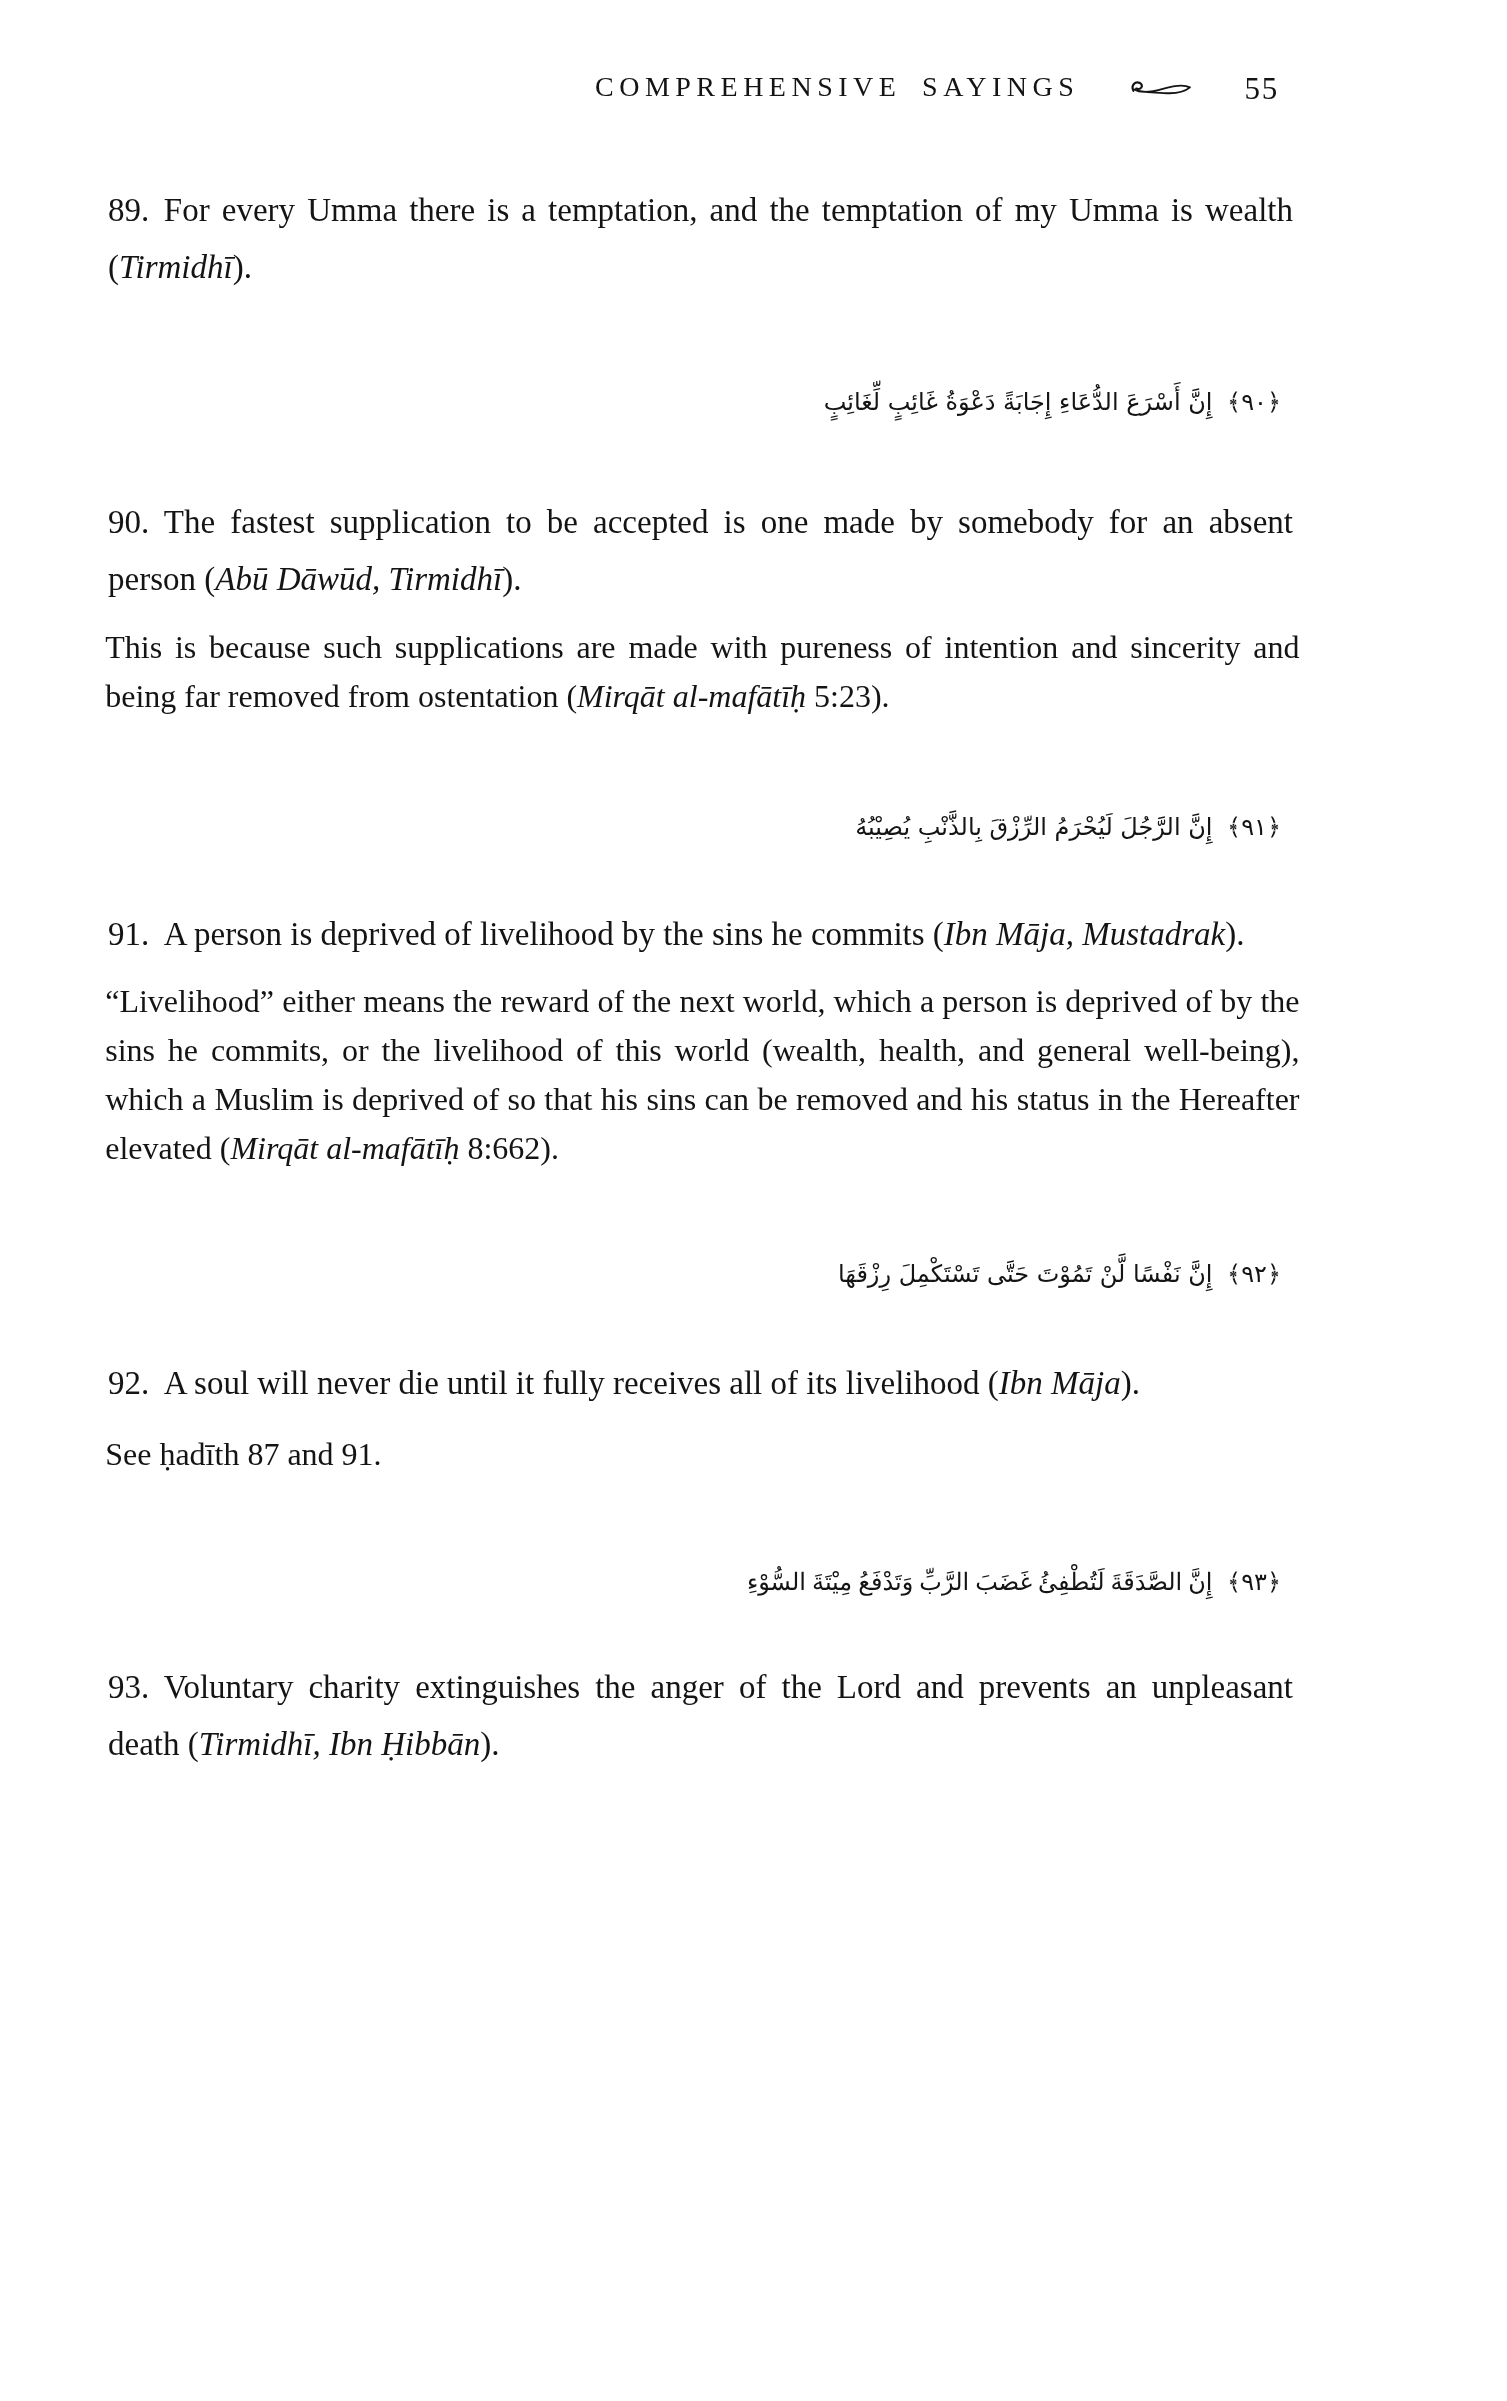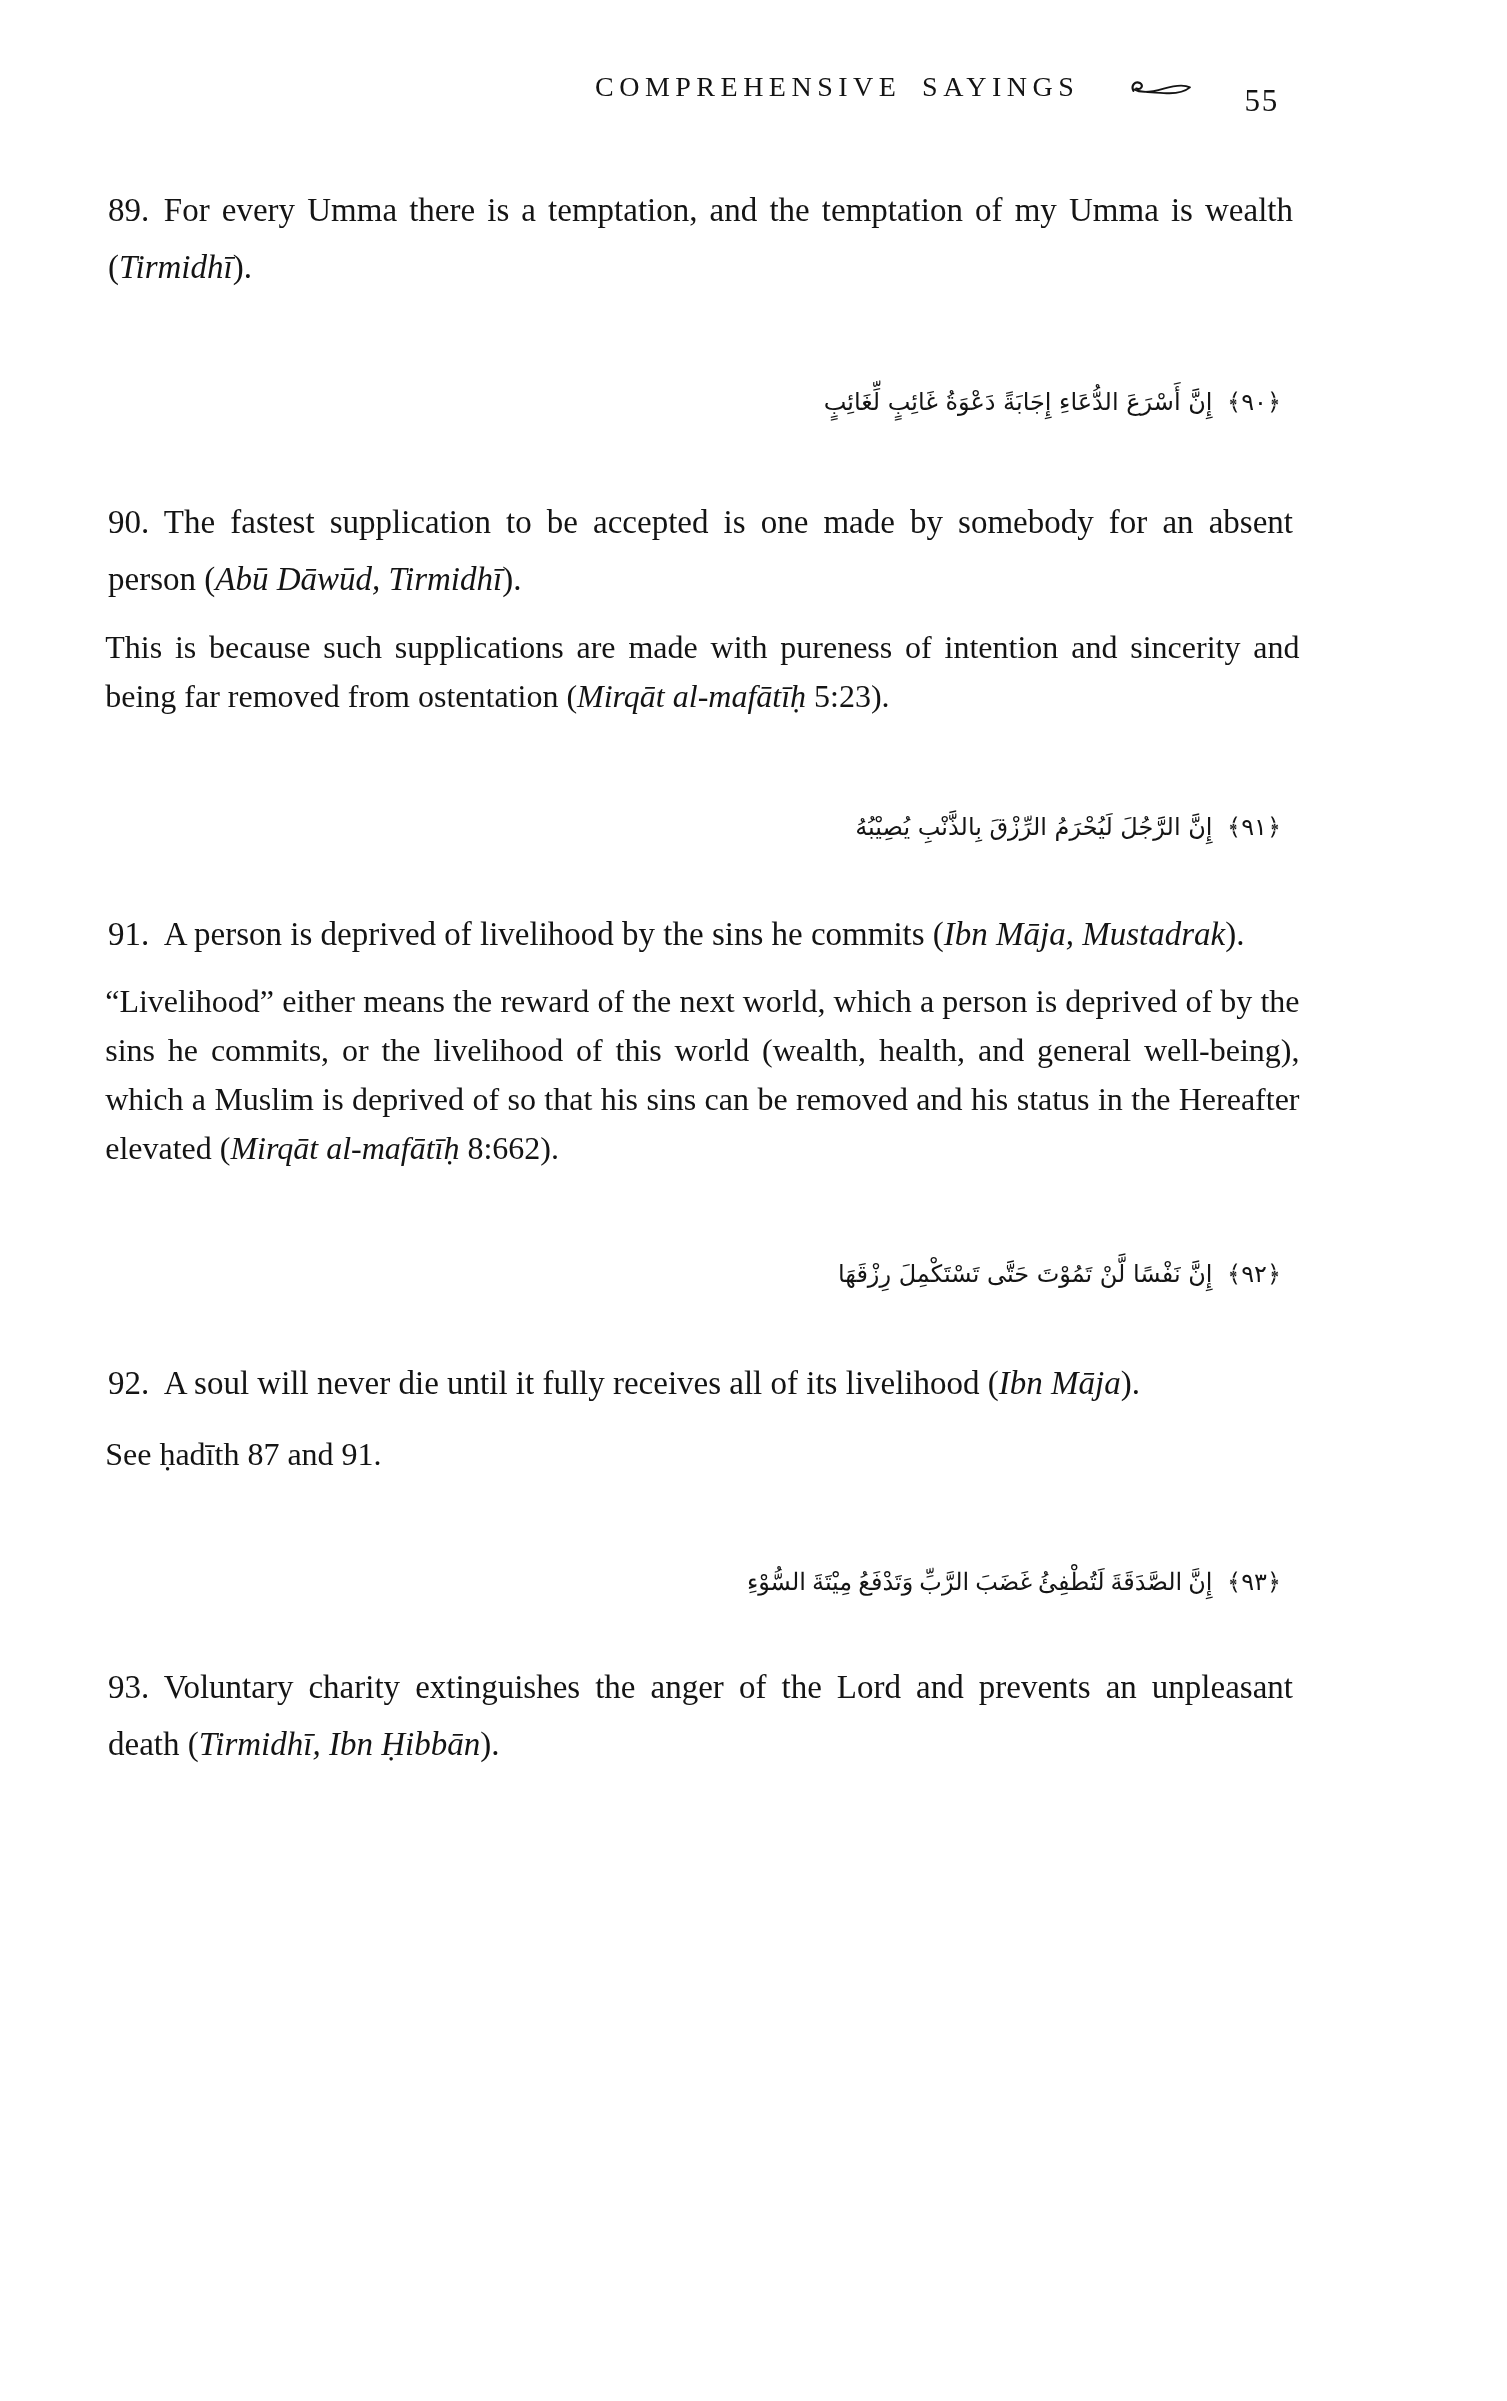--- a/index.html
+++ b/index.html
@@ -13,21 +13,21 @@
 
   
   .running-header {
     display: flex; justify-content: flex-end;
     margin-right: 26px; height: 38px;
   }
   .header-title {
     font-size: 28px; letter-spacing: 5.5px; word-spacing: 8.2px; white-space: nowrap;
   }
   .header-ornament { margin: 5.5px 0 0 48px; flex: 0 0 auto; }
-  .header-pagenum { margin-left: 49px; font-size: 31px; letter-spacing: 1.8px; margin-top: 12px; }
+  .header-pagenum { margin-left: 49px; font-size: 31px; letter-spacing: 1.8px; }
 
   
   p.hadith {
     margin: 12px; font-size: 33px; line-height: 57px; text-align: justify;
   }
   p.hadith .num { margin-right: 14.6px; }
   .src i { font-style: italic; }
 
   
   p.note {

